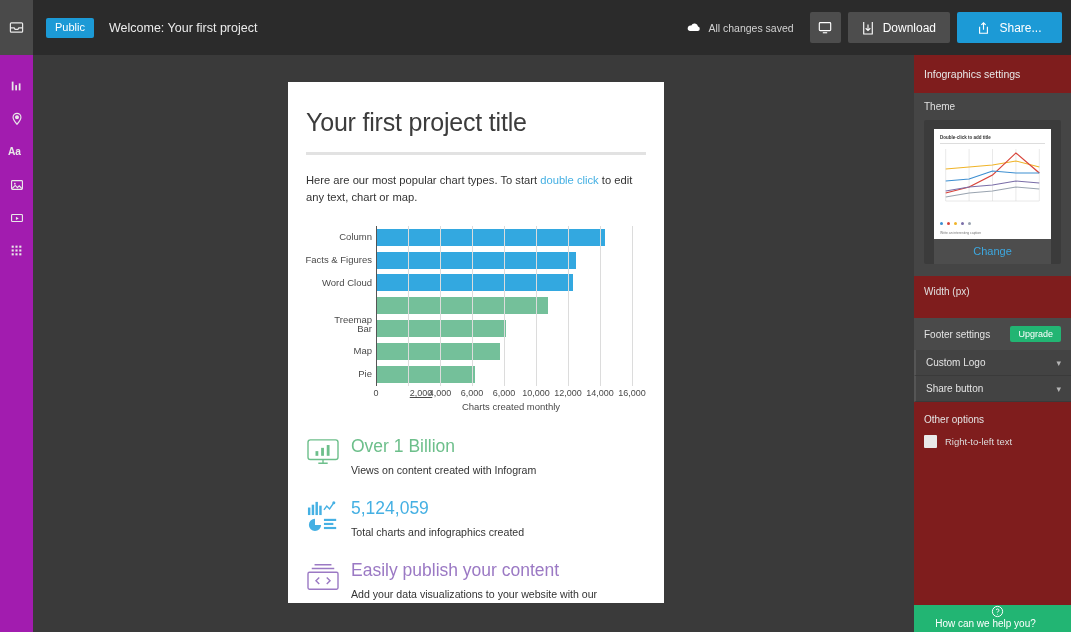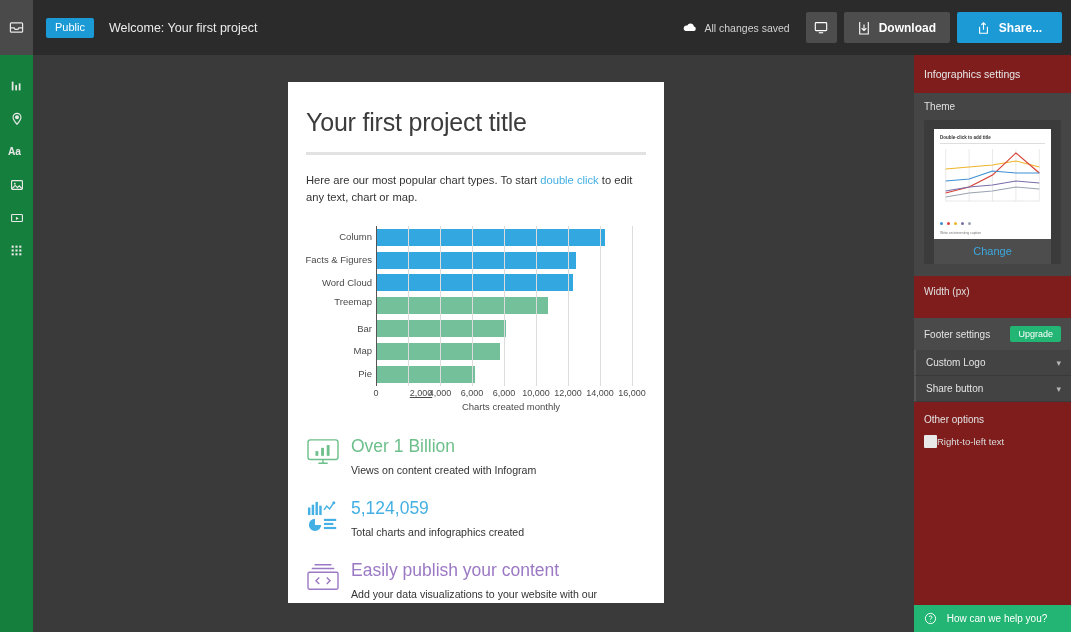--- a/index.html
+++ b/index.html
@@ -6,21 +6,21 @@
   html, body {
     width: 1071px; height: 632px;
     font-family: "Liberation Sans", sans-serif;
     background: #3a3a3a; overflow: hidden;
   }
   .app { position: relative; width: 1071px; height: 632px; }
 
   
   .rail {
     position: absolute; left: 0; top: 0; width: 33px; height: 632px;
-    background: #15803d; display: flex; flex-direction: column; align-items: center;
+    background: #a21caf; display: flex; flex-direction: column; align-items: center;
   }
   .rail-item {
     width: 33px; height: 33px; display: flex; align-items: center; justify-content: center;
     color: #e8e8e8; cursor: pointer;
   }
   .rail-item.first { height: 55px; background: #4a4a4a; }
   .rail-item svg { display: block; }
 
   
   .topbar {
@@ -32,21 +32,21 @@
     font-size: 11px; padding: 4px 9px 5px; border-radius: 2px; cursor: pointer;
     line-height: 1;
   }
   .proj-title { margin-left: 15px; color: #ececec; font-size: 12.5px; }
   .topbar-right { margin-left: auto; display: flex; align-items: center; height: 100%; }
   .saved-note { display: flex; align-items: center; color: #d2d2d2; font-size: 10.5px; margin-right: 16px; }
   .saved-note .cloud { margin-right: 7px; display: flex; }
   .tb-btn {
     height: 31px; display: flex; align-items: center; justify-content: center;
     background: #4d4d4d; color: #ffffff; font-size: 12px; cursor: pointer;
-    border-radius: 2px; margin-right: 7px; padding: 0 14px; font-weight: bold;
+    border-radius: 2px; margin-right: 7px; padding: 0 14px;
   }
   .tb-btn.icon-only { width: 31px; padding: 0; }
   .tb-btn.share { background: #1c9ad6; margin-right: 9px; padding: 0 18px; min-width: 105px; }
   .tb-btn .glyph { display: flex; margin-right: 9px; }
   .tb-btn.icon-only .glyph { margin-right: 0; }
 
   
   .stage {
     position: absolute; left: 33px; top: 55px; width: 881px; height: 548px;
     background: #3a3a3a; overflow: hidden;
@@ -149,26 +149,26 @@
     border-radius: 2px; cursor: pointer;
   }
   .acc-row {
     display: flex; align-items: center; justify-content: space-between;
     background: #434343; border-bottom: 1px solid #3a3a3a; padding: 7px 10px;
     font-size: 10px; cursor: pointer; border-left: 2px solid #555;
   }
   .chev { color: #b5b5b5; font-size: 9px; }
   .other-sec { padding: 12px 10px; }
   .other-label { font-size: 10px; margin-bottom: 10px; }
-  .check-row { display: flex; align-items: center; cursor: pointer; }
+  .check-row { display: flex; align-items: center; gap: 8px; cursor: pointer; }
   .checkbox { width: 13px; height: 13px; background: #e9e9e9; border-radius: 1px; }
   .check-label { font-size: 9.5px; color: #dcdcdc; }
   .help-bar {
     position: absolute; left: 0; bottom: 0; width: 157px; height: 27px;
-    background: #22b573; display: flex; align-items: center; cursor: pointer;
+    background: #22b573; display: flex; align-items: center; cursor: pointer; flex-direction: column;
   }
   .help-icon { margin-left: 10px; display: flex; }
   .help-text { flex: 1; text-align: center; font-size: 10px; color: #ffffff; padding-right: 14px; }
 </style>
 </head>
 <body>
 
 <div class="app">
 
   <div class="rail">
@@ -288,21 +288,21 @@
       <div class="paper-inner">
         <h1 class="doc-title">Your first project title</h1>
         <div class="title-rule"></div>
         <p class="doc-intro"><span>Here are our most popular chart types. To start </span><a>double click</a><span> to edit any text, chart or map.</span></p>
 
         <div class="chart">
           <div class="y-labels">
               <div class="y-label" style="top: 5.42857px;">Column</div>
               <div class="y-label" style="top: 28.2857px;">Facts &amp; Figures</div>
               <div class="y-label" style="top: 51.1429px;">Word Cloud</div>
-              <div class="y-label" style="top: 70px; text-align: center;">Treemap</div>
+              <div class="y-label" style="top: 88px; text-align: center;">Treemap</div>
               <div class="y-label" style="top: 96.8571px;">Bar</div>
               <div class="y-label" style="top: 119.714px;">Map</div>
               <div class="y-label" style="top: 142.571px;">Pie</div>
             </div>
           <div class="chart-plot" style="width: 256px;">
             <div class="bars">
                 <div class="bar-row" style="top: 2.92857px; width: 228.8px;">
                   <div class="bar" style="background: rgb(51, 168, 224);"></div>
                 </div>
                 <div class="bar-row" style="top: 25.7857px; width: 200px;">

